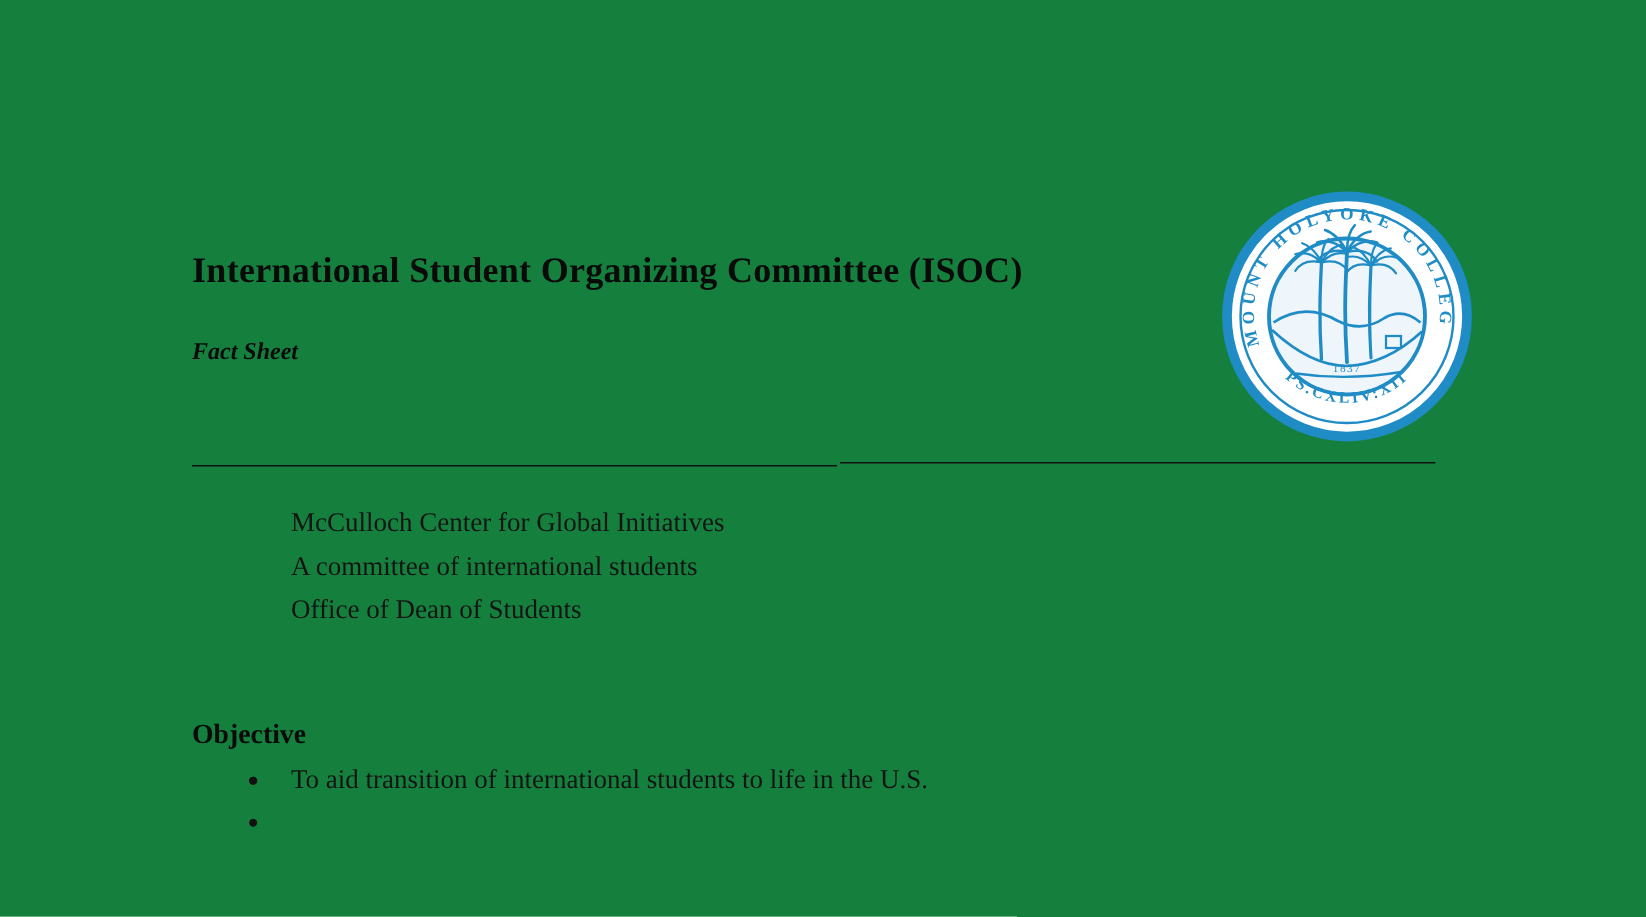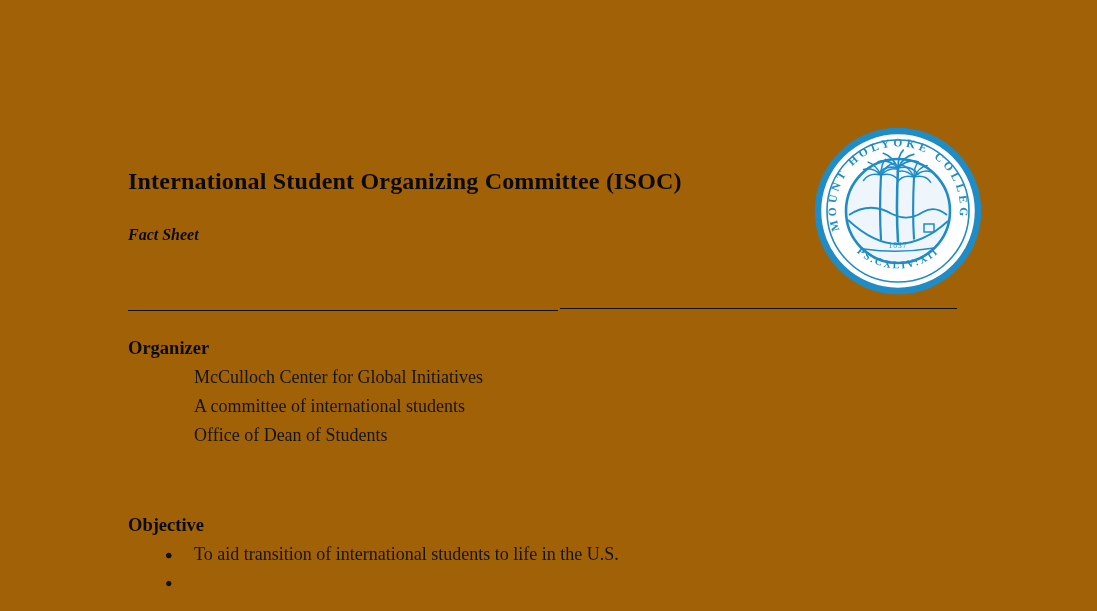--- a/index.html
+++ b/index.html
@@ -4,21 +4,21 @@
 <style>
   * { margin: 0; padding: 0; box-sizing: border-box; }
   html, body { background: #ffffff; }
   body {
     width: 1097px; height: 611px;
     position: relative;
     font-family: "Liberation Serif", "DejaVu Serif", serif;
     color: #121212;
     overflow: hidden;
   }
-  .page { position: absolute; inset: 0; background: #a16207; }
+  .page { position: absolute; inset: 0; background: #15803d; }
 
   .doc-title {
     position: absolute; left: 128px; top: 168px;
     font-size: 24px; font-weight: bold; letter-spacing: 0.2px;
     color: #0a0a0a; white-space: nowrap;
   }
   .doc-subtitle {
     position: absolute; left: 128px; top: 226px;
     font-size: 16px; font-weight: bold; font-style: italic;
     color: #0a0a0a; white-space: nowrap;
@@ -41,21 +41,21 @@
     font-family: "Liberation Serif", serif;
     font-size: 7.5px; letter-spacing: 1px;
   }
 
   .divider-seg { position: absolute; height: 0; border-top: 1.6px solid #111; }
   .divider-left  { left: 128px; top: 309.5px; width: 430px; }
   .divider-right { left: 560px; top: 308px;  width: 397px; }
 
   .section { position: absolute; left: 128px; }
   .section-organizer { top: 334px; }
-  .section-objective { top: 476px; margin-top: 35px; }
+  .section-objective { top: 476px; }
   .section-heading {
     font-size: 18.5px; font-weight: bold; color: #0a0a0a;
     line-height: 29px; white-space: nowrap;
   }
   .item-list { list-style: none; }
   .item-list li {
     position: relative; padding-left: 66px;
     font-size: 18px; line-height: 28.8px; white-space: nowrap; color: #141414;
   }
   .bullet {
@@ -110,21 +110,20 @@
         <textPath href="#arc-bottom" startOffset="50%" text-anchor="middle">PS.CXLIV:XII</textPath>
       </text>
       <text class="seal-year-text" x="86" y="123" text-anchor="middle" fill="#1f8cc6">1837</text>
     </svg>
   </div>
 
   <div class="divider-seg divider-left"></div>
   <div class="divider-seg divider-right"></div>
 
   <div class="section section-organizer">
-    <div class="section-heading">Organizer</div>
     <ul class="item-list">
       <li>McCulloch Center for Global Initiatives</li>
       <li>A committee of international students</li>
       <li>Office of Dean of Students</li>
     </ul>
   </div>
 
   <div class="section section-objective">
     <div class="section-heading">Objective</div>
     <ul class="item-list">

